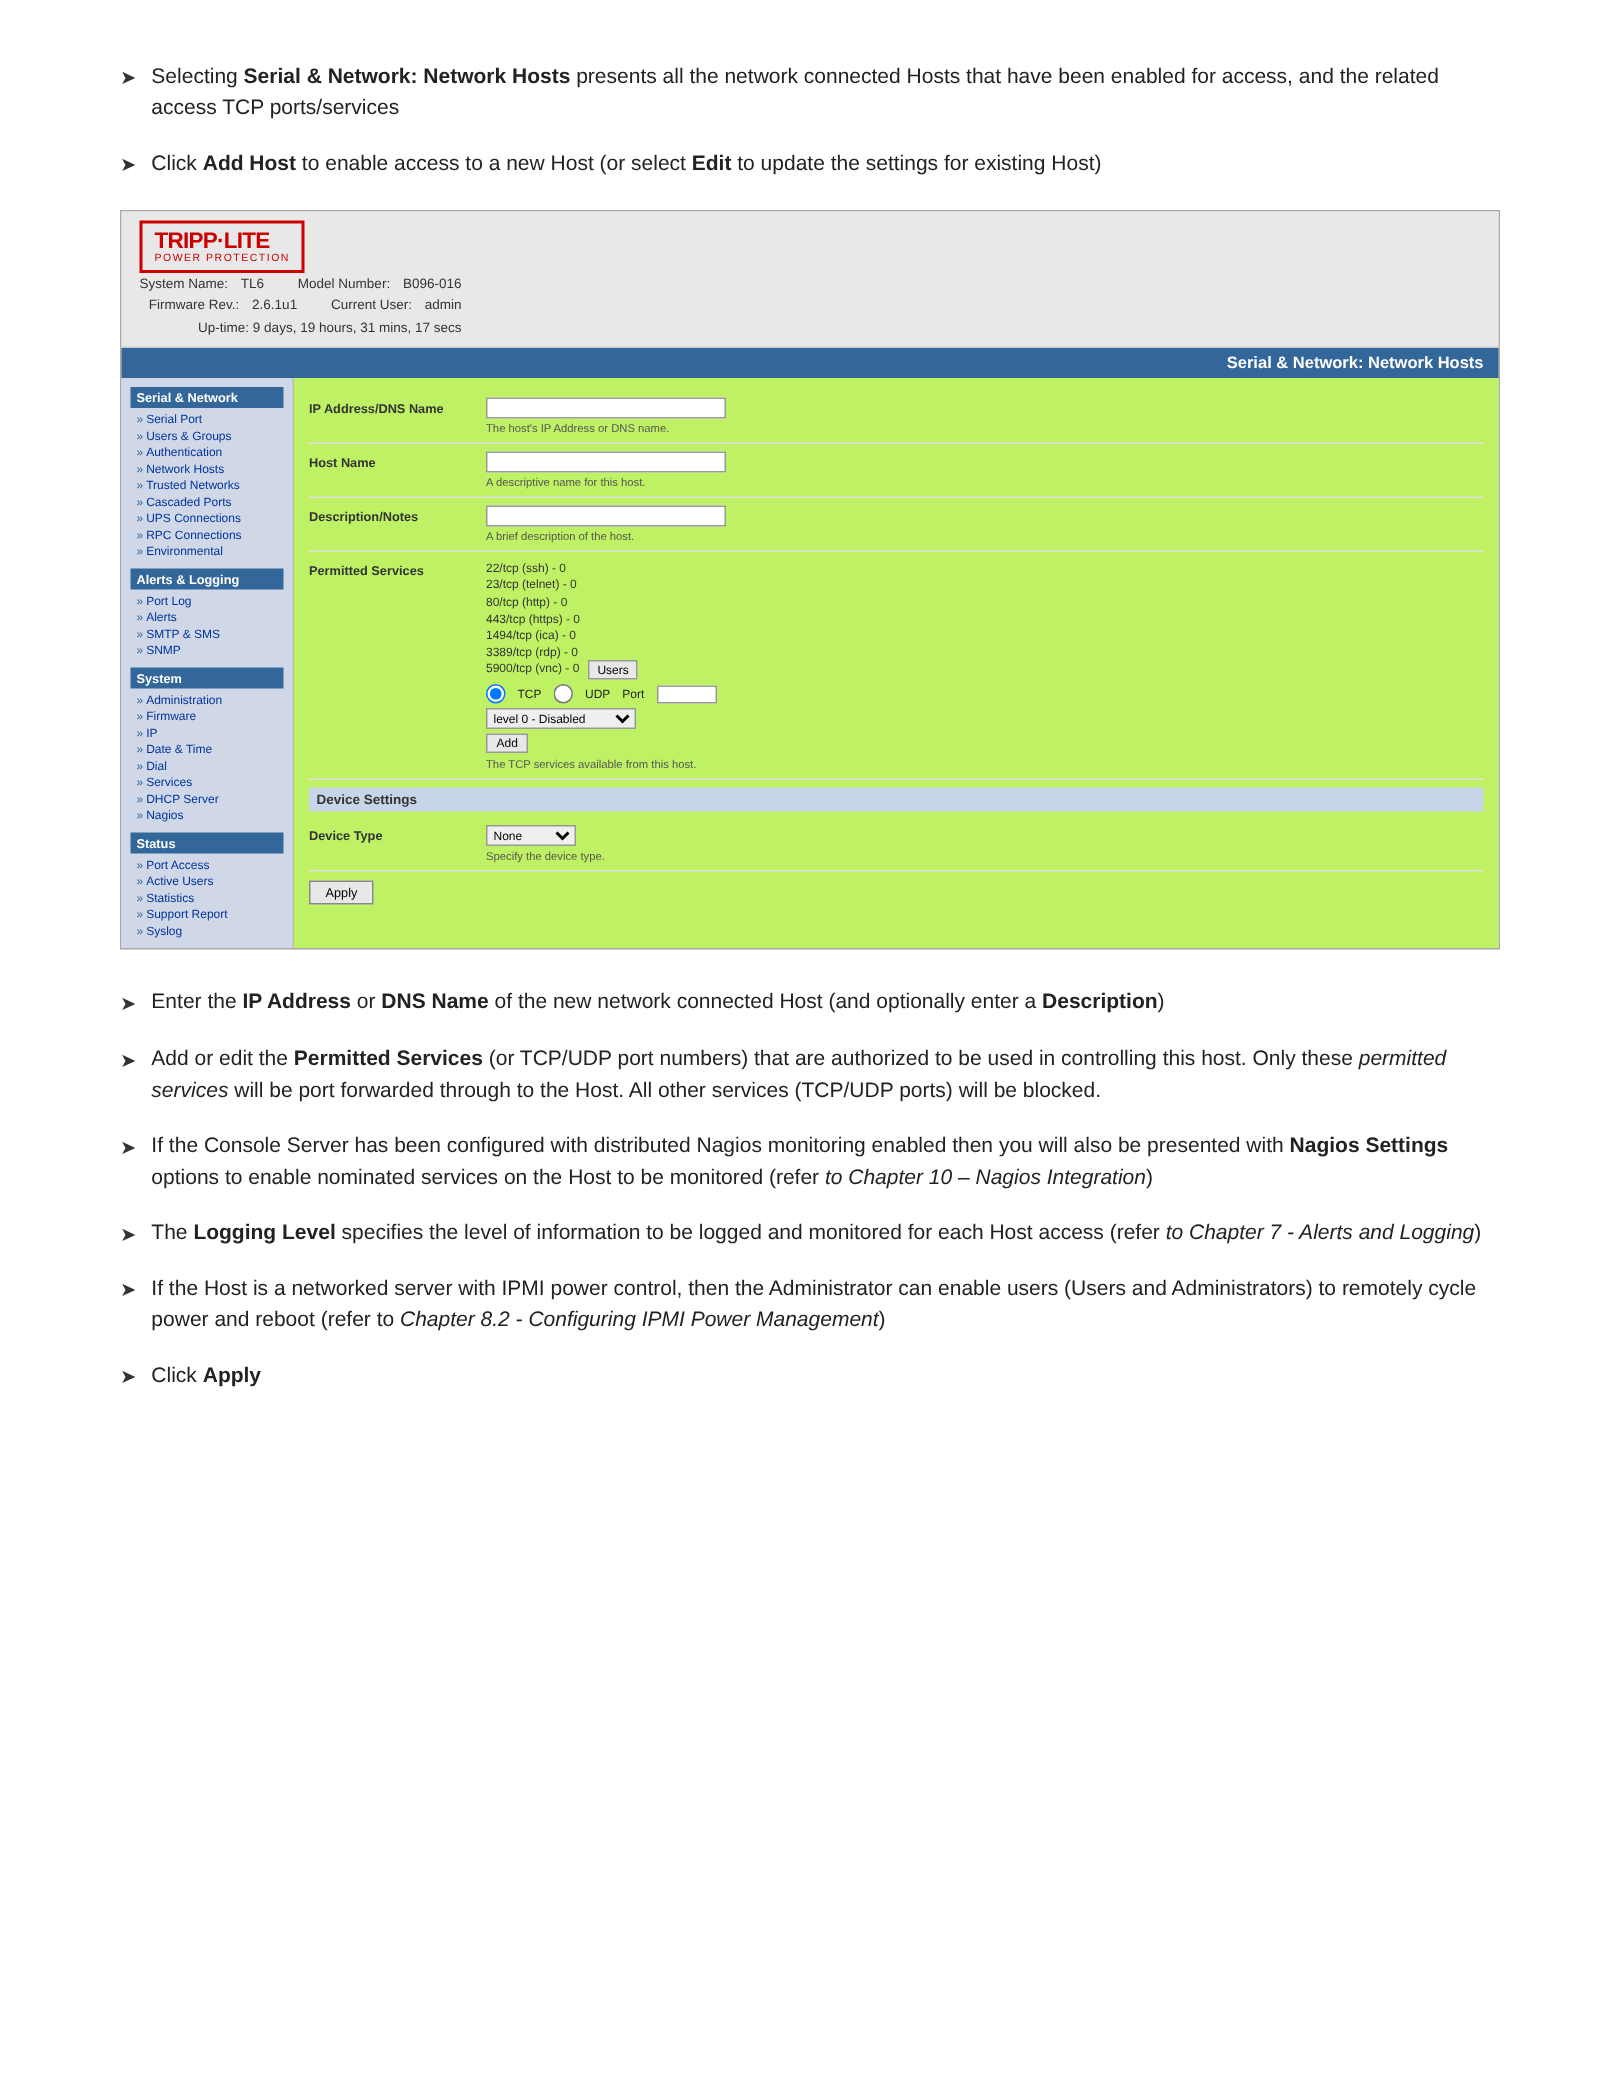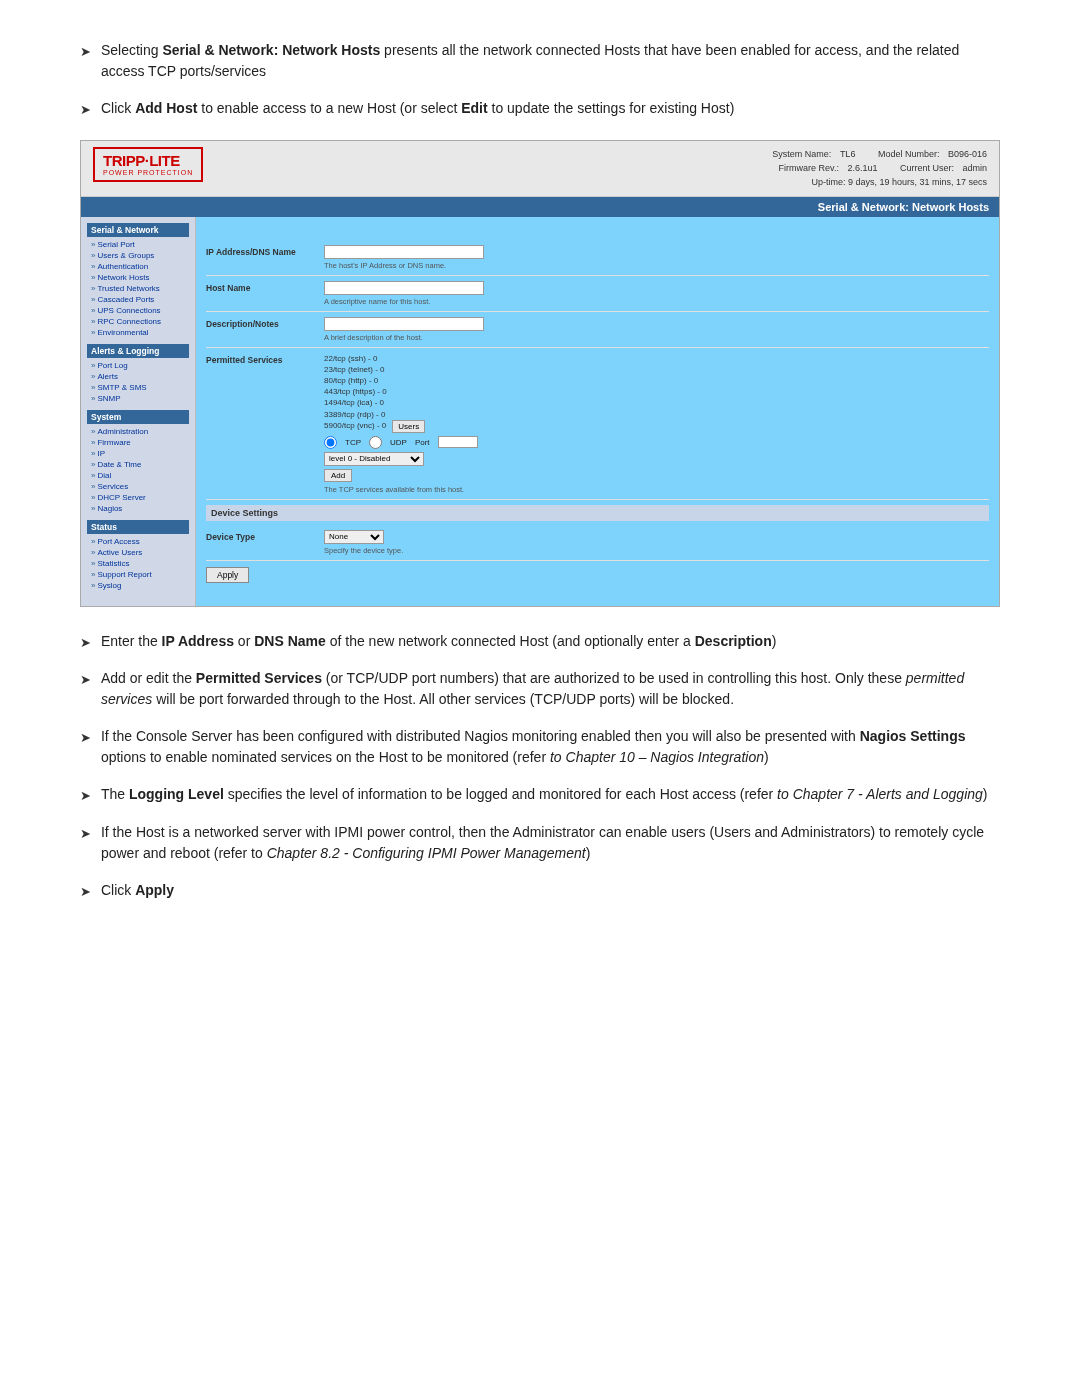--- a/index.html
+++ b/index.html
@@ -42,20 +42,21 @@
     }
     .ui-header {
       background: #e8e8e8;
       padding: 6px 12px;
       border-bottom: 1px solid #ccc;
       display: flex;
       justify-content: space-between;
       align-items: flex-start;
       font-size: 10px;
       color: #333;
+      flex-direction: column;
     }
     .ui-header-left {
       display: flex;
       align-items: center;
     }
     .tripp-lite-logo {
       font-size: 15px;
       font-weight: bold;
       color: #c00;
       letter-spacing: -0.5px;
@@ -115,22 +116,22 @@
     }
     .sidebar-item::before {
       content: "» ";
       color: #336699;
       margin-right: 2px;
     }
     .sidebar-spacer { height: 6px; }
 
     .ui-main {
       flex: 1;
-      padding: 23px 10px;
-      background: #7dd3fc;
+      padding: 8px 10px;
+      background: #bef264;
     }
     .form-row {
       border-bottom: 1px solid #e0e0e0;
       padding: 5px 0;
       display: flex;
       align-items: flex-start;
       gap: 8px;
     }
     .form-label {
       font-size: 8.5px;

